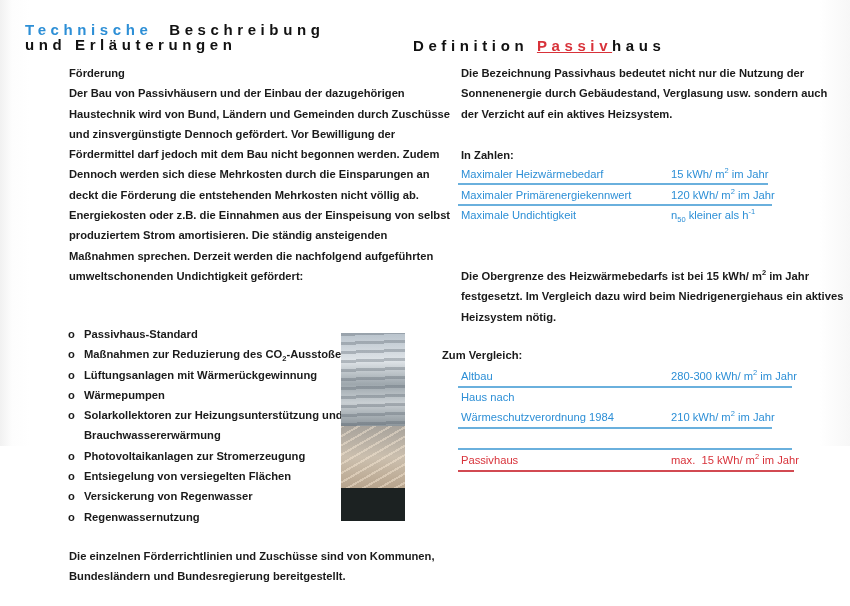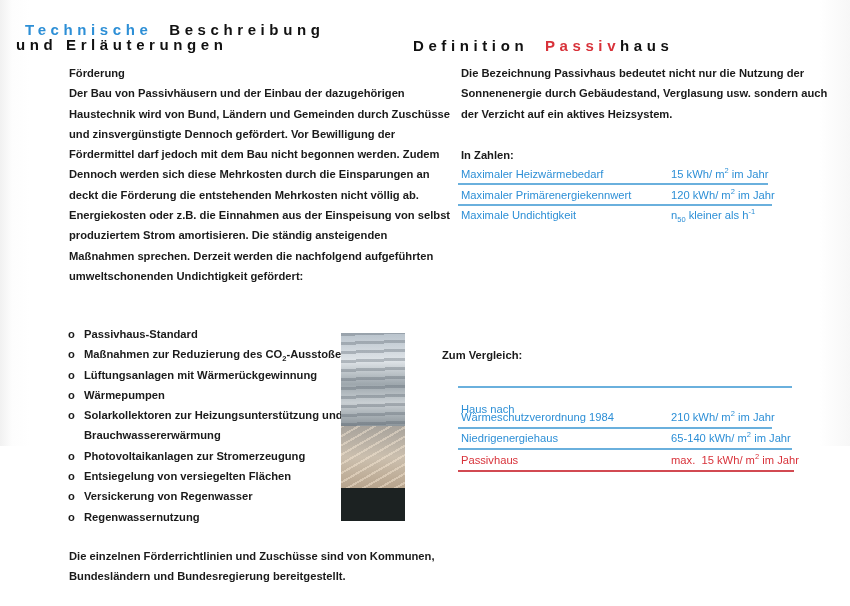--- a/index.html
+++ b/index.html
@@ -37,25 +37,25 @@
 </style>
 </head>
 <body>
 
 <div class="page">
 
   <div class="h-title" style="left:25px; top:22px;">
     <span class="blue">Technische</span>
     <span style="margin-left:8px;">Beschreibung</span>
   </div>
-  <div class="h-title" style="left:16px; top:37px;text-align:right;">und Erläuterungen</div>
+  <div class="h-title" style="left:25px; top:37px;text-align:right;">und Erläuterungen</div>
 
   <div class="h-title" style="left:413px; top:38px;">
     <span>Definition</span>
-    <span style="margin-left:8px;" class="red">Passiv</span><span>haus</span>
+    <span style="text-decoration:underline;" class="red">Passiv</span><span>haus</span>
   </div>
 
   <div class="body-text" style="left:69px; top:63px;">
     <p>Förderung</p>
     <p>Der Bau von Passivhäusern und der Einbau der dazugehörigen</p>
     <p>Haustechnik wird von Bund, Ländern und Gemeinden durch Zuschüsse</p>
     <p>und zinsvergünstigte Dennoch gefördert. Vor Bewilligung der</p>
     <p>Fördermittel darf jedoch mit dem Bau nicht begonnen werden. Zudem</p>
     <p>Dennoch werden sich diese Mehrkosten durch die Einsparungen an</p>
     <p>deckt die Förderung die entstehenden Mehrkosten nicht völlig ab.</p>
@@ -107,39 +107,44 @@
     <span class="lbl">Maximaler Primärenergiekennwert</span>
     <span class="val" style="left:210px;"><span>120 kWh/ m</span><sup>2</sup><span> im Jahr</span></span>
   </div>
   <div class="rule" style="left:458px; top:204px; width:314px;"></div>
 
   <div class="row" style="left:461px; top:206px; width:320px;">
     <span class="lbl">Maximale Undichtigkeit</span>
     <span class="val" style="left:210px;"><span>n</span><sub>50</sub><span> kleiner als h</span><sup>-1</sup></span>
   </div>
 
+  <div class="body-text" style="left:461px; top:266px;">
+    <p><span>Die Obergrenze des Heizwärmebedarfs ist bei 15 kWh/ m</span><sup>2</sup><span> im Jahr</span></p>
+    <p>festgesetzt. Im Vergleich dazu wird beim Niedrigenergiehaus ein aktives</p>
+    <p>Heizsystem nötig.</p>
+  </div>
 
   <div class="sub-head" style="left:442px; top:349px;">Zum Vergleich:</div>
 
+  <div class="row" style="left:461px; top:367px; width:335px;">
+    <span class="lbl">Altbau</span>
+    <span class="val" style="left:210px;"><span>280-300 kWh/ m</span><sup>2</sup><span> im Jahr</span></span>
+  </div>
   <div class="rule" style="left:458px; top:386px; width:334px;"></div>
 
-  <div class="row" style="left:461px; top:388px; width:335px;margin-top:12px;">
+  <div class="row" style="left:461px; top:388px; width:335px;">
     <span class="lbl">Haus nach</span>
   </div>
 
   <div class="row" style="left:461px; top:408px; width:335px;text-decoration:underline;">
     <span class="lbl">Wärmeschutzverordnung 1984</span>
     <span class="val" style="left:210px;"><span>210 kWh/ m</span><sup>2</sup><span> im Jahr</span></span>
   </div>
   <div class="rule" style="left:458px; top:427px; width:314px;"></div>
 
-  <div class="row" style="left:461px; top:429px; width:335px;">
-    <span class="lbl">Niedrigenergiehaus</span>
-    <span class="val" style="left:210px;"><span>65-140 kWh/ m</span><sup>2</sup><span> im Jahr</span></span>
-  </div>
   <div class="rule" style="left:458px; top:448px; width:334px;"></div>
 
   <div class="row red" style="left:461px; top:451px; width:335px;">
     <span class="lbl">Passivhaus</span>
     <span class="val" style="left:210px;"><span style="white-space:pre;">max.  15 kWh/ m</span><sup>2</sup><span> im Jahr</span></span>
   </div>
   <div class="rule red-rule" style="left:458px; top:470px; width:336px;"></div>
 
 </div>
 

